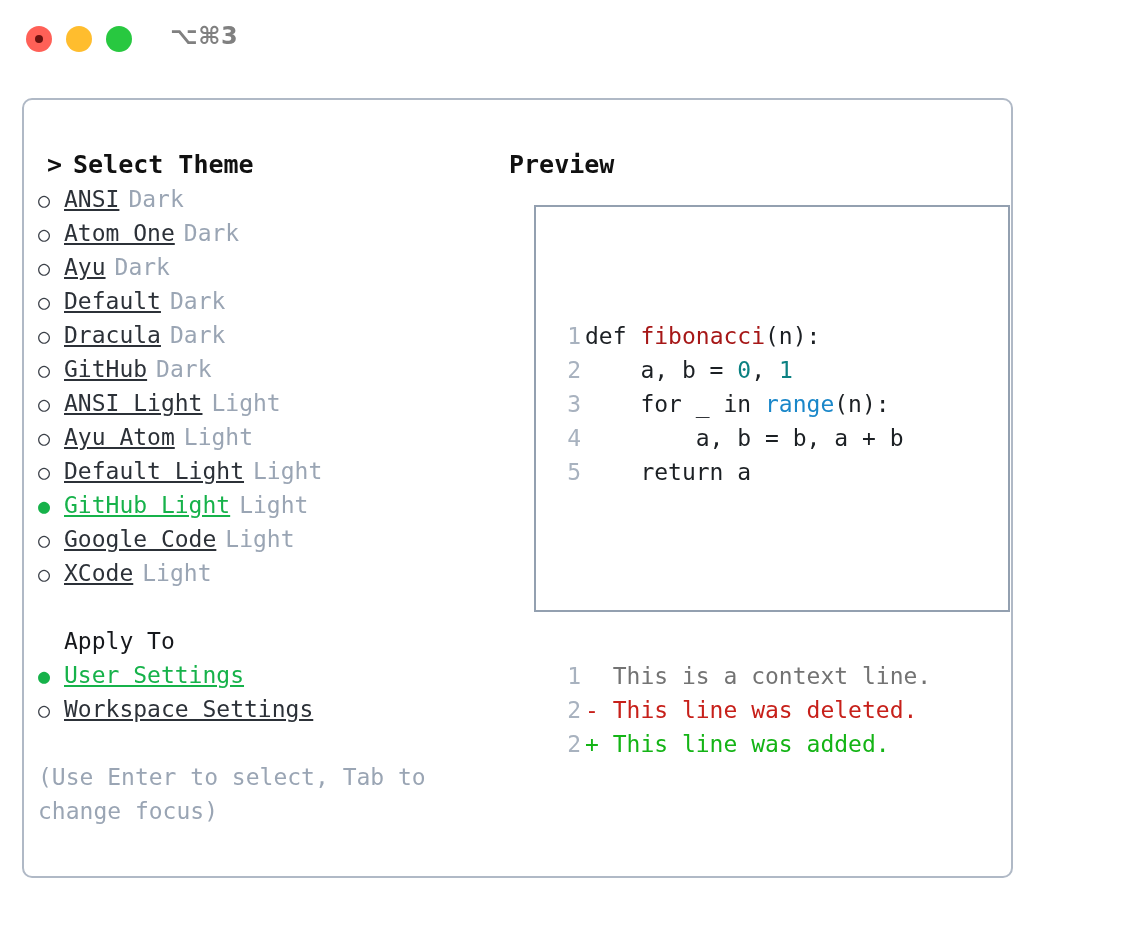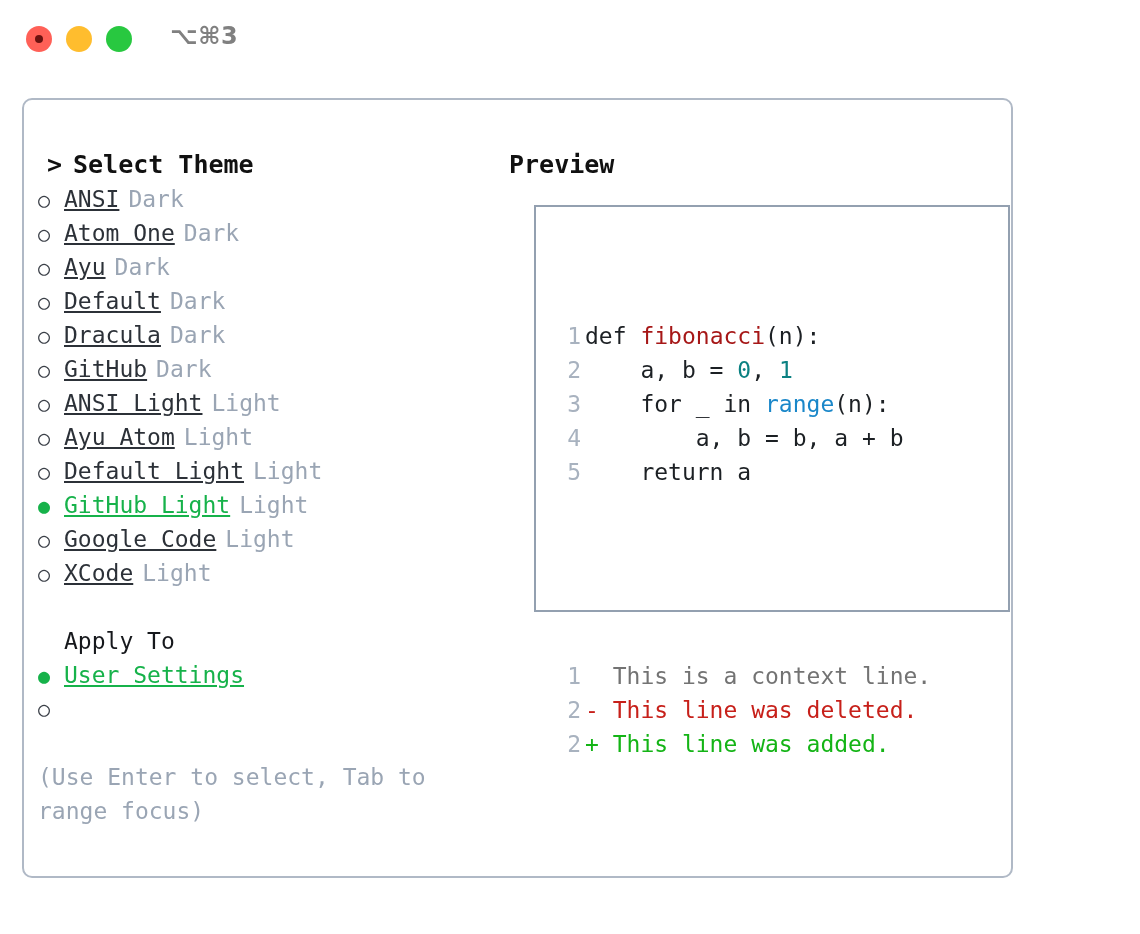--- a/index.html
+++ b/index.html
@@ -231,24 +231,24 @@
           <div class="row"><span class="marker">○</span><span class="label">Google Code</span><span class="tag">Light</span></div>
           <div class="row"><span class="marker">○</span><span class="label">XCode</span><span class="tag">Light</span></div>
         </div>
 
       <div class="spacer-row"></div>
 
       <div class="subheading"><span class="marker"></span><span>Apply To</span></div>
 
       <div id="apply-list">
           <div class="row selected"><span class="marker">●</span><span class="label">User Settings</span></div>
-          <div class="row"><span class="marker">○</span></div>
+          <div class="row"><span class="marker">○</span><span class="label">Workspace Settings</span></div>
         </div>
 
-      <div class="hint">(Use Enter to select, Tab to range focus)</div>
+      <div class="hint">(Use Enter to select, Tab to change focus)</div>
     </div>
 
     <div class="col-right">
       <div class="heading">Preview</div>
 
       <div class="preview-box">
         <div class="code">
           <div id="code-lines"><div class="cline"><span class="lnum">1</span><span class="ctext"><span>def </span><span class="tok-fn">fibonacci</span><span>(n):</span></span></div><div class="cline"><span class="lnum">2</span><span class="ctext"><span>    a, b = </span><span class="tok-num">0</span><span>, </span><span class="tok-num">1</span></span></div><div class="cline"><span class="lnum">3</span><span class="ctext"><span>    for _ in </span><span class="tok-bi">range</span><span>(n):</span></span></div><div class="cline"><span class="lnum">4</span><span class="ctext"><span>        a, b = b, a + b</span></span></div><div class="cline"><span class="lnum">5</span><span class="ctext"><span>    return a</span></span></div></div>
           <div class="blank"></div>
           <div id="diff-lines"><div class="cline"><span class="lnum">1</span><span class="ctext d-ctx">  This is a context line.</span></div><div class="cline"><span class="lnum">2</span><span class="ctext d-del">- This line was deleted.</span></div><div class="cline"><span class="lnum">2</span><span class="ctext d-add">+ This line was added.</span></div></div>

